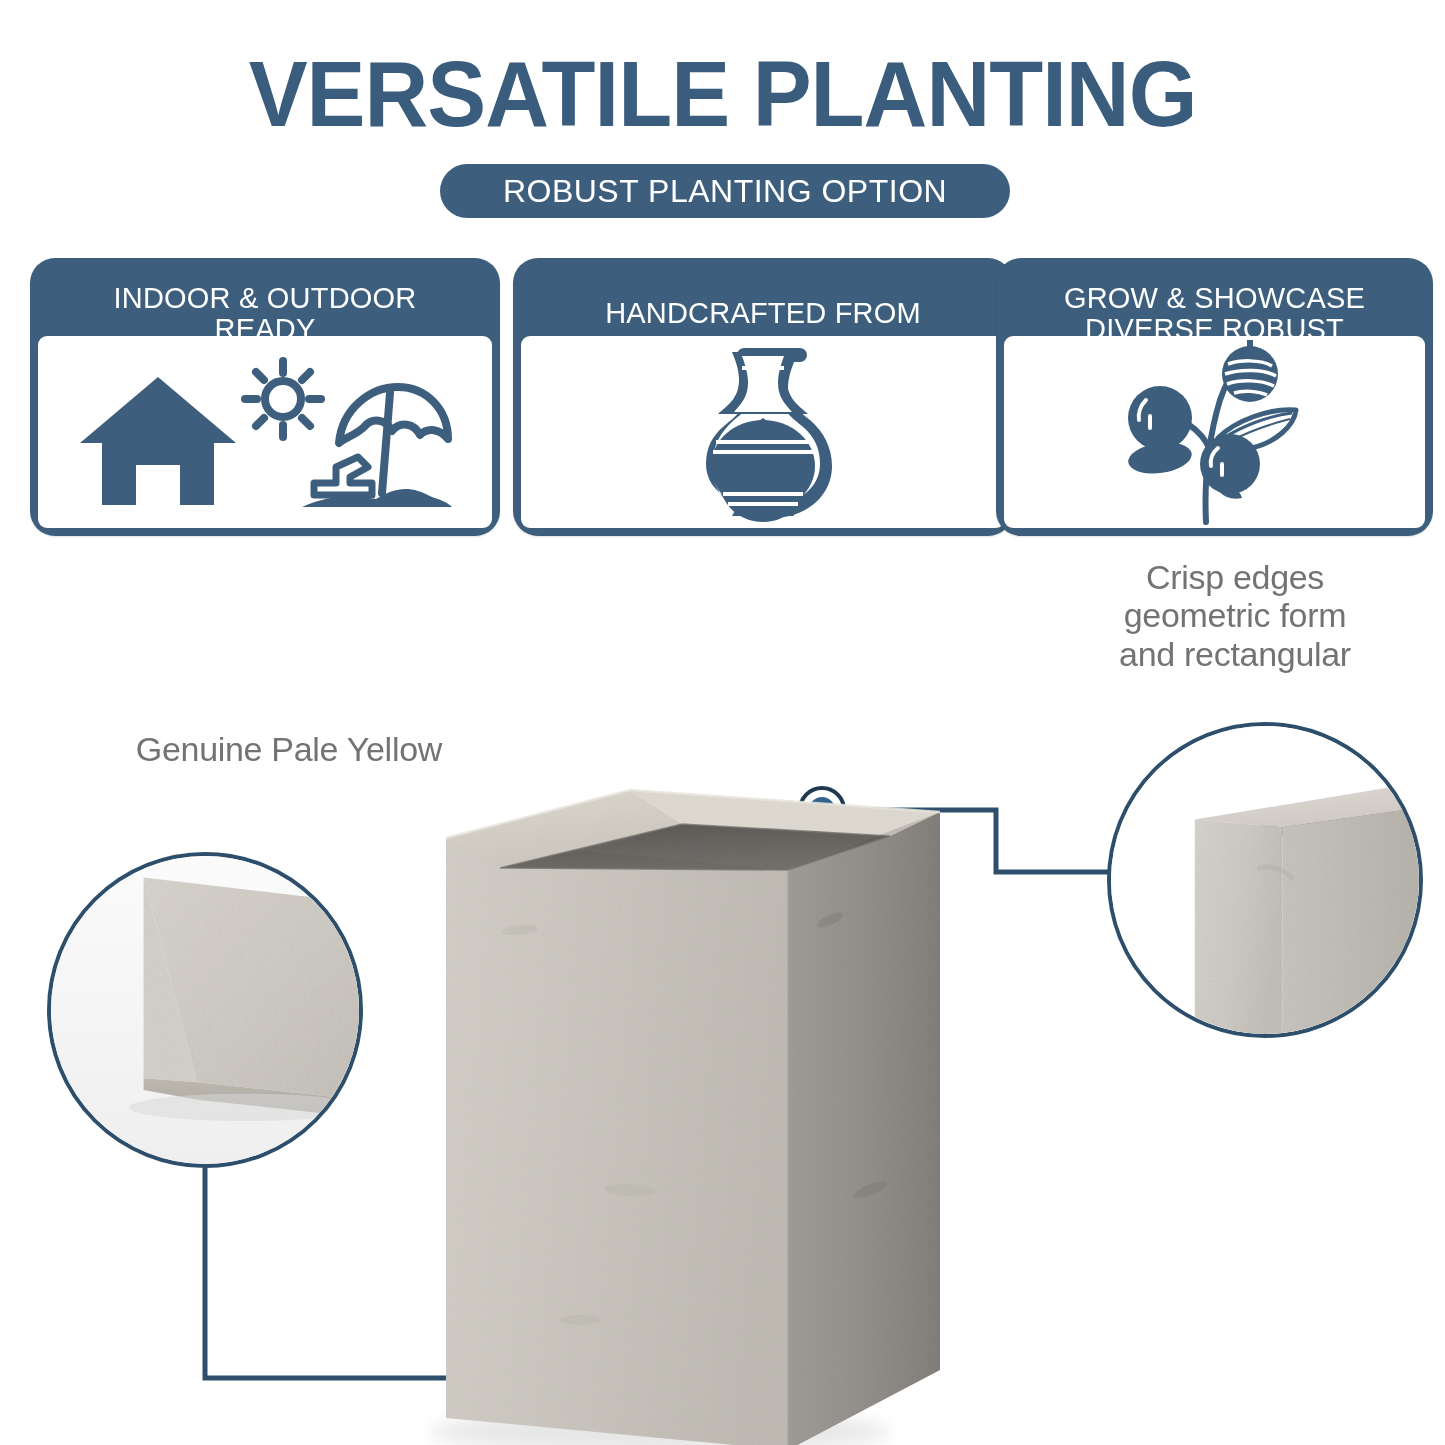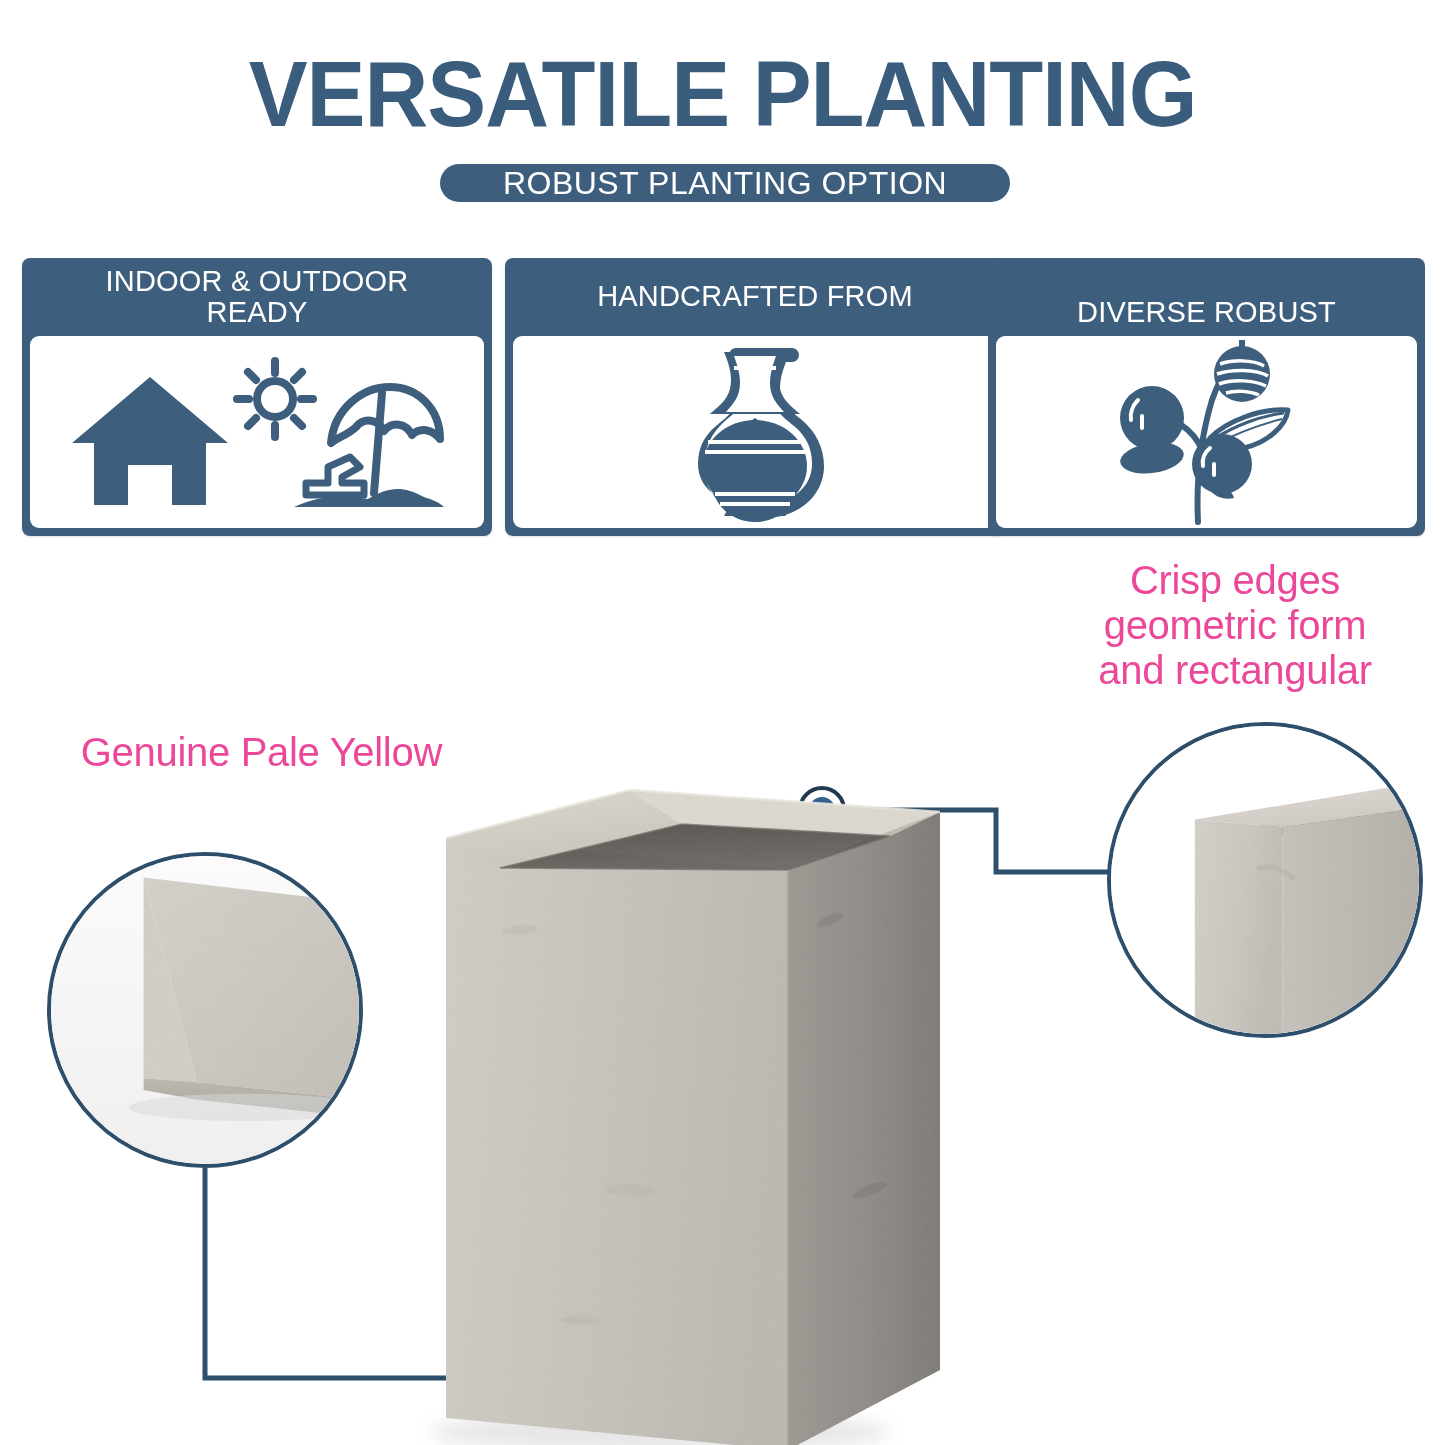--- a/index.html
+++ b/index.html
@@ -19,36 +19,37 @@
     color: #3a5d7d;
     font-family: "Liberation Sans", sans-serif;
     transform: scaleX(0.96); transform-origin: center top;
     line-height: 1.0;
     text-shadow: 0 1px 0 rgba(255,255,255,.4);
   }
 
   
   .pill {
     position: absolute; left: 440px; top: 164px;
-    width: 570px; height: 38px;
+    width: 570px; height: 54px;
     background: #3d5f7d;
     border-radius: 27px;
     display: flex; align-items: center; justify-content: center;
     color: #ffffff; font-size: 32px; font-weight: 400;
     letter-spacing: .5px;
   }
 
   
   .cards { position: absolute; left: 0; top: 258px; width: 1445px; height: 280px; }
   .card {
     position: absolute; top: 0; height: 278px;
     background: #3d5f7d;
-    border-radius: 8px;
-    padding: 0;
+    border-radius: 25px;
+    padding: 17px;
     box-shadow: 0 1px 2px rgba(0,0,0,.12);
+    margin-left: 8px;
   }
   .card.c1 { left: 22px;  width: 470px; }
   .card.c2 { left: 505px; width: 500px; }
   .card.c3 { left: 988px; width: 437px; }
 
   .card-head {
     height: 78px;
     display: flex; align-items: center; justify-content: center;
     text-align: center;
     color: #fff; font-size: 29px; font-weight: 400;
@@ -60,22 +61,22 @@
     background: #ffffff;
     border-radius: 9px;
     display: flex; align-items: center; justify-content: center;
     overflow: hidden;
   }
   .card-body svg { display: block; }
 
   
   .callout {
     position: absolute;
-    color: #ec4899;
-    font-size: 40px; line-height: 1.13; font-weight: 400;
+    color: #737373;
+    font-size: 34px; line-height: 1.13; font-weight: 400;
     letter-spacing: -.3px;
   }
   .callout.left  { left: 22px;  top: 730px; width: 420px; text-align: right; }
   .callout.right { left: 1030px; top: 558px; width: 410px; text-align: center; }
 
   
   .zoomcircle {
     position: absolute;
     border-radius: 50%;
     border: 4px solid #2d4f6b;
@@ -180,21 +181,21 @@
           </g>
 
           <path d="M74 14 h42 c-4 11 -6 19 -6 27 c0 14 7 21 14 29 h-58 c7 -8 14 -15 14 -29 c0 -8 -2 -16 -6 -27 z" fill="#ffffff"></path>
         </svg>
       </div>
     </div>
 
     <div class="card c3">
       <div class="card-head">
         <span>
-          <br>
+          <span>GROW &amp; SHOWCASE</span><br>
           <span>DIVERSE ROBUST</span>
         </span>
       </div>
       <div class="card-body">
         <svg width="230" height="185" viewBox="0 0 230 185">
           <g fill="#3d5f7d" stroke="#3d5f7d">
 
             <path d="M106 182 C104 140 108 100 120 60 C126 42 134 30 142 22" fill="none" stroke-width="6" stroke-linecap="round"></path>
 
             <g>

